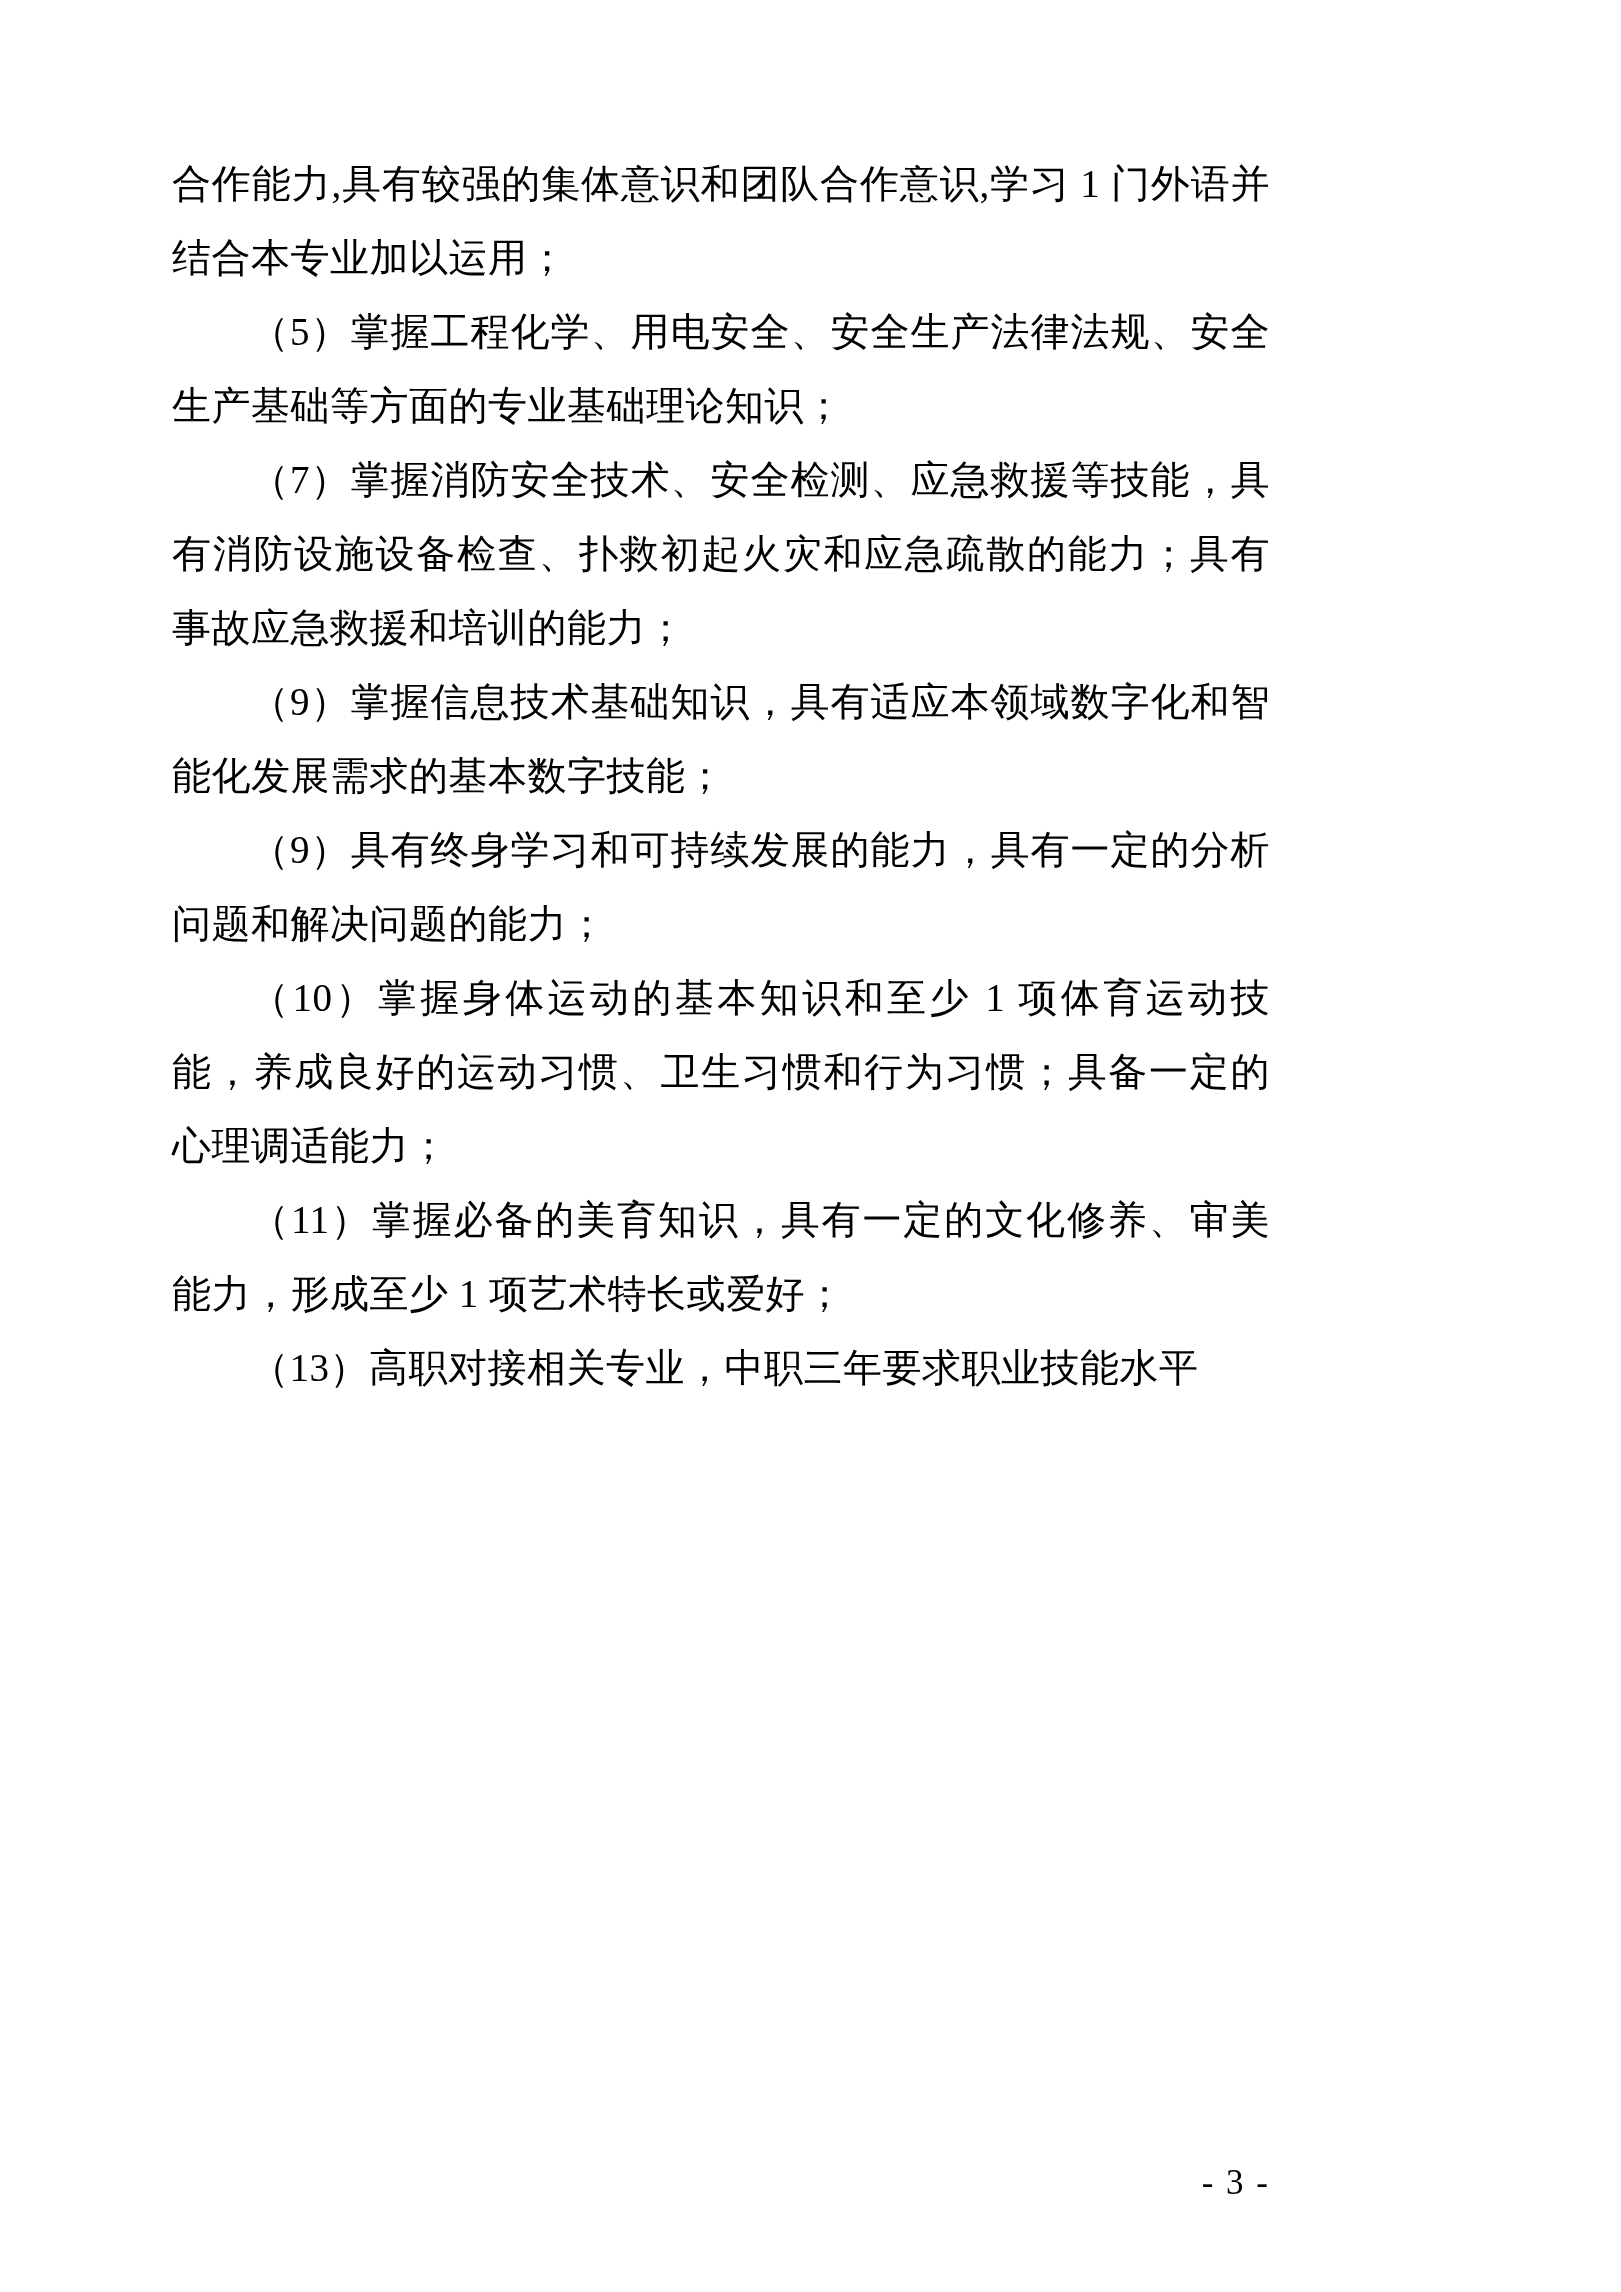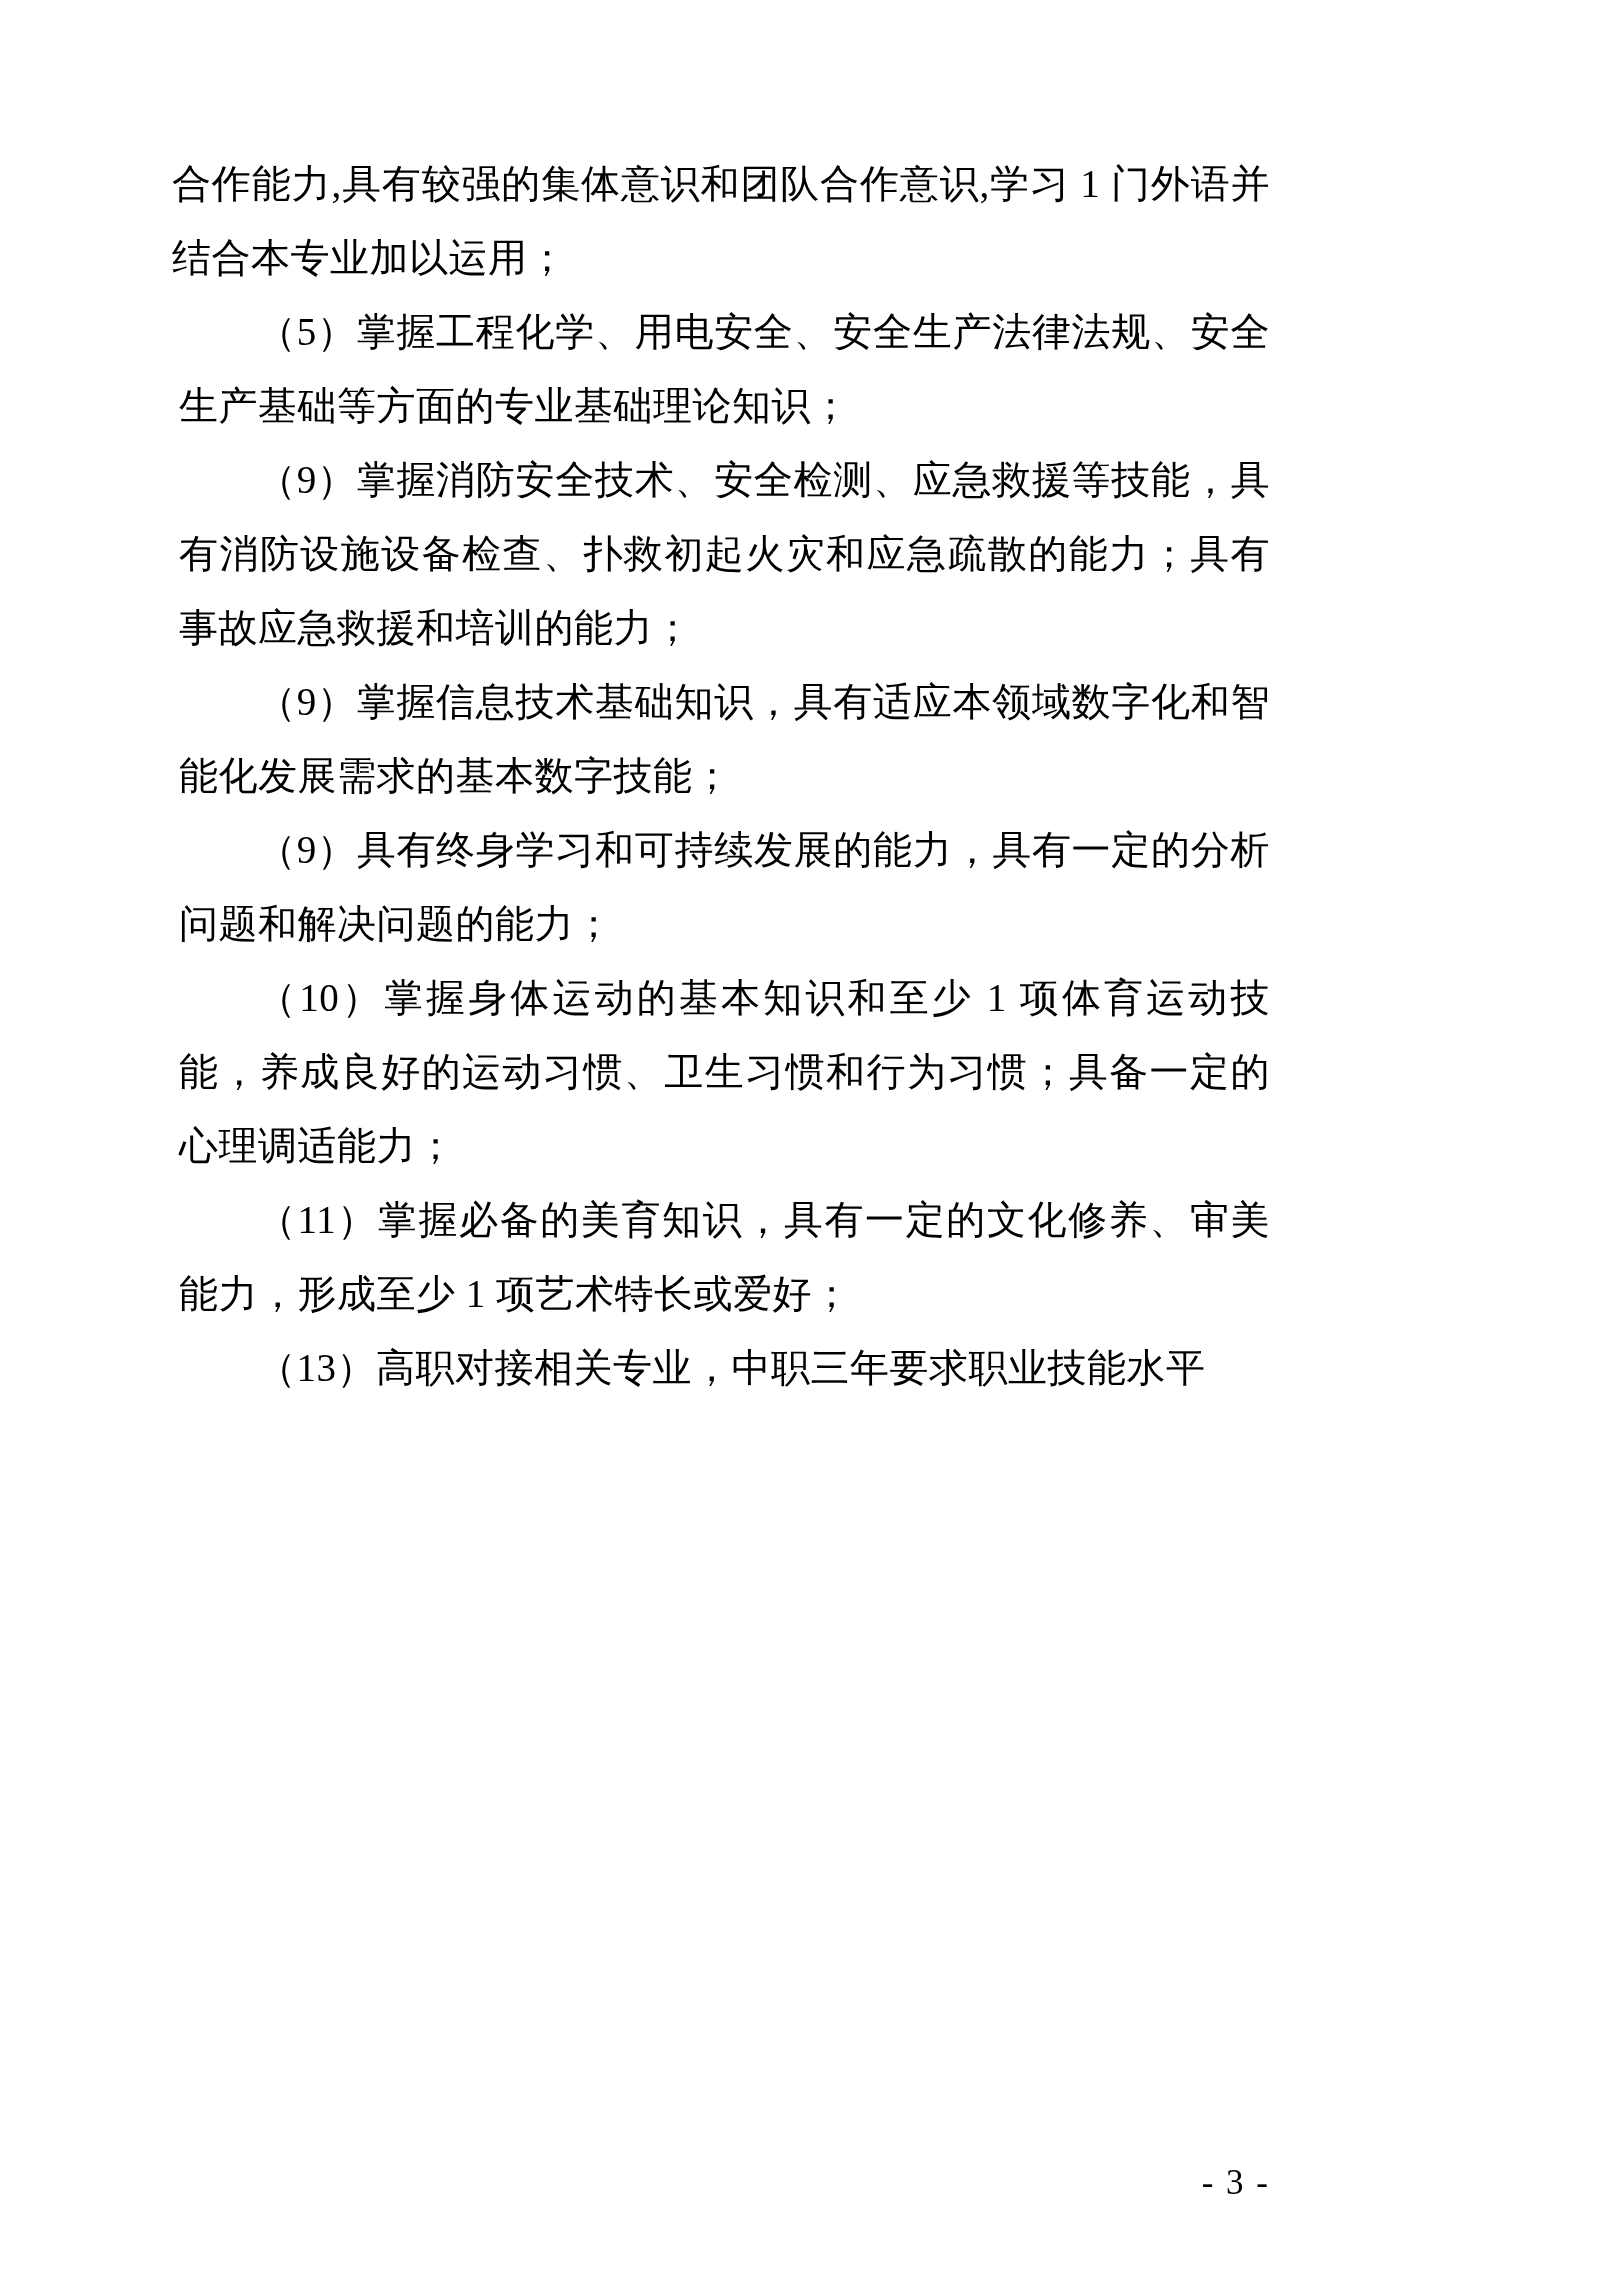--- a/index.html
+++ b/index.html
@@ -31,41 +31,40 @@
     text-justify: inter-ideograph;
     letter-spacing: 0.5px;
   }
   .para {
     margin: 0;
     text-indent: 0;
     white-space: pre-wrap;
   }
   .para.indent {
     text-indent: 78px;
-    margin-left: 7px;
   }
   .page-number {
     position: absolute;
     left: 0;
     right: 172px;
     bottom: 90px;
     text-align: right;
     font-size: 35px;
     font-family: "Liberation Serif", "DejaVu Serif", serif;
     letter-spacing: 2px;
   }
 </style>
 </head>
 <body>
 
 <div class="page">
   <div class="body-text">
     <p class="para">合作能力,具有较强的集体意识和团队合作意识,学习 1 门外语并结合本专业加以运用；</p>
     <p class="para indent">（5）掌握工程化学、用电安全、安全生产法律法规、安全生产基础等方面的专业基础理论知识；</p>
-    <p class="para indent">（9）掌握消防安全技术、安全检测、应急救援等技能，具有消防设施设备检查、扑救初起火灾和应急疏散的能力；具有事故应急救援和培训的能力；</p>
+    <p class="para indent">（7）掌握消防安全技术、安全检测、应急救援等技能，具有消防设施设备检查、扑救初起火灾和应急疏散的能力；具有事故应急救援和培训的能力；</p>
     <p class="para indent">（9）掌握信息技术基础知识，具有适应本领域数字化和智能化发展需求的基本数字技能；</p>
     <p class="para indent">（9）具有终身学习和可持续发展的能力，具有一定的分析问题和解决问题的能力；</p>
     <p class="para indent">（10）掌握身体运动的基本知识和至少 1 项体育运动技能，养成良好的运动习惯、卫生习惯和行为习惯；具备一定的心理调适能力；</p>
     <p class="para indent">（11）掌握必备的美育知识，具有一定的文化修养、审美能力，形成至少 1 项艺术特长或爱好；</p>
     <p class="para indent">（13）高职对接相关专业，中职三年要求职业技能水平</p>
   </div>
   <div class="page-number">- 3 -</div>
 </div>
 
 

